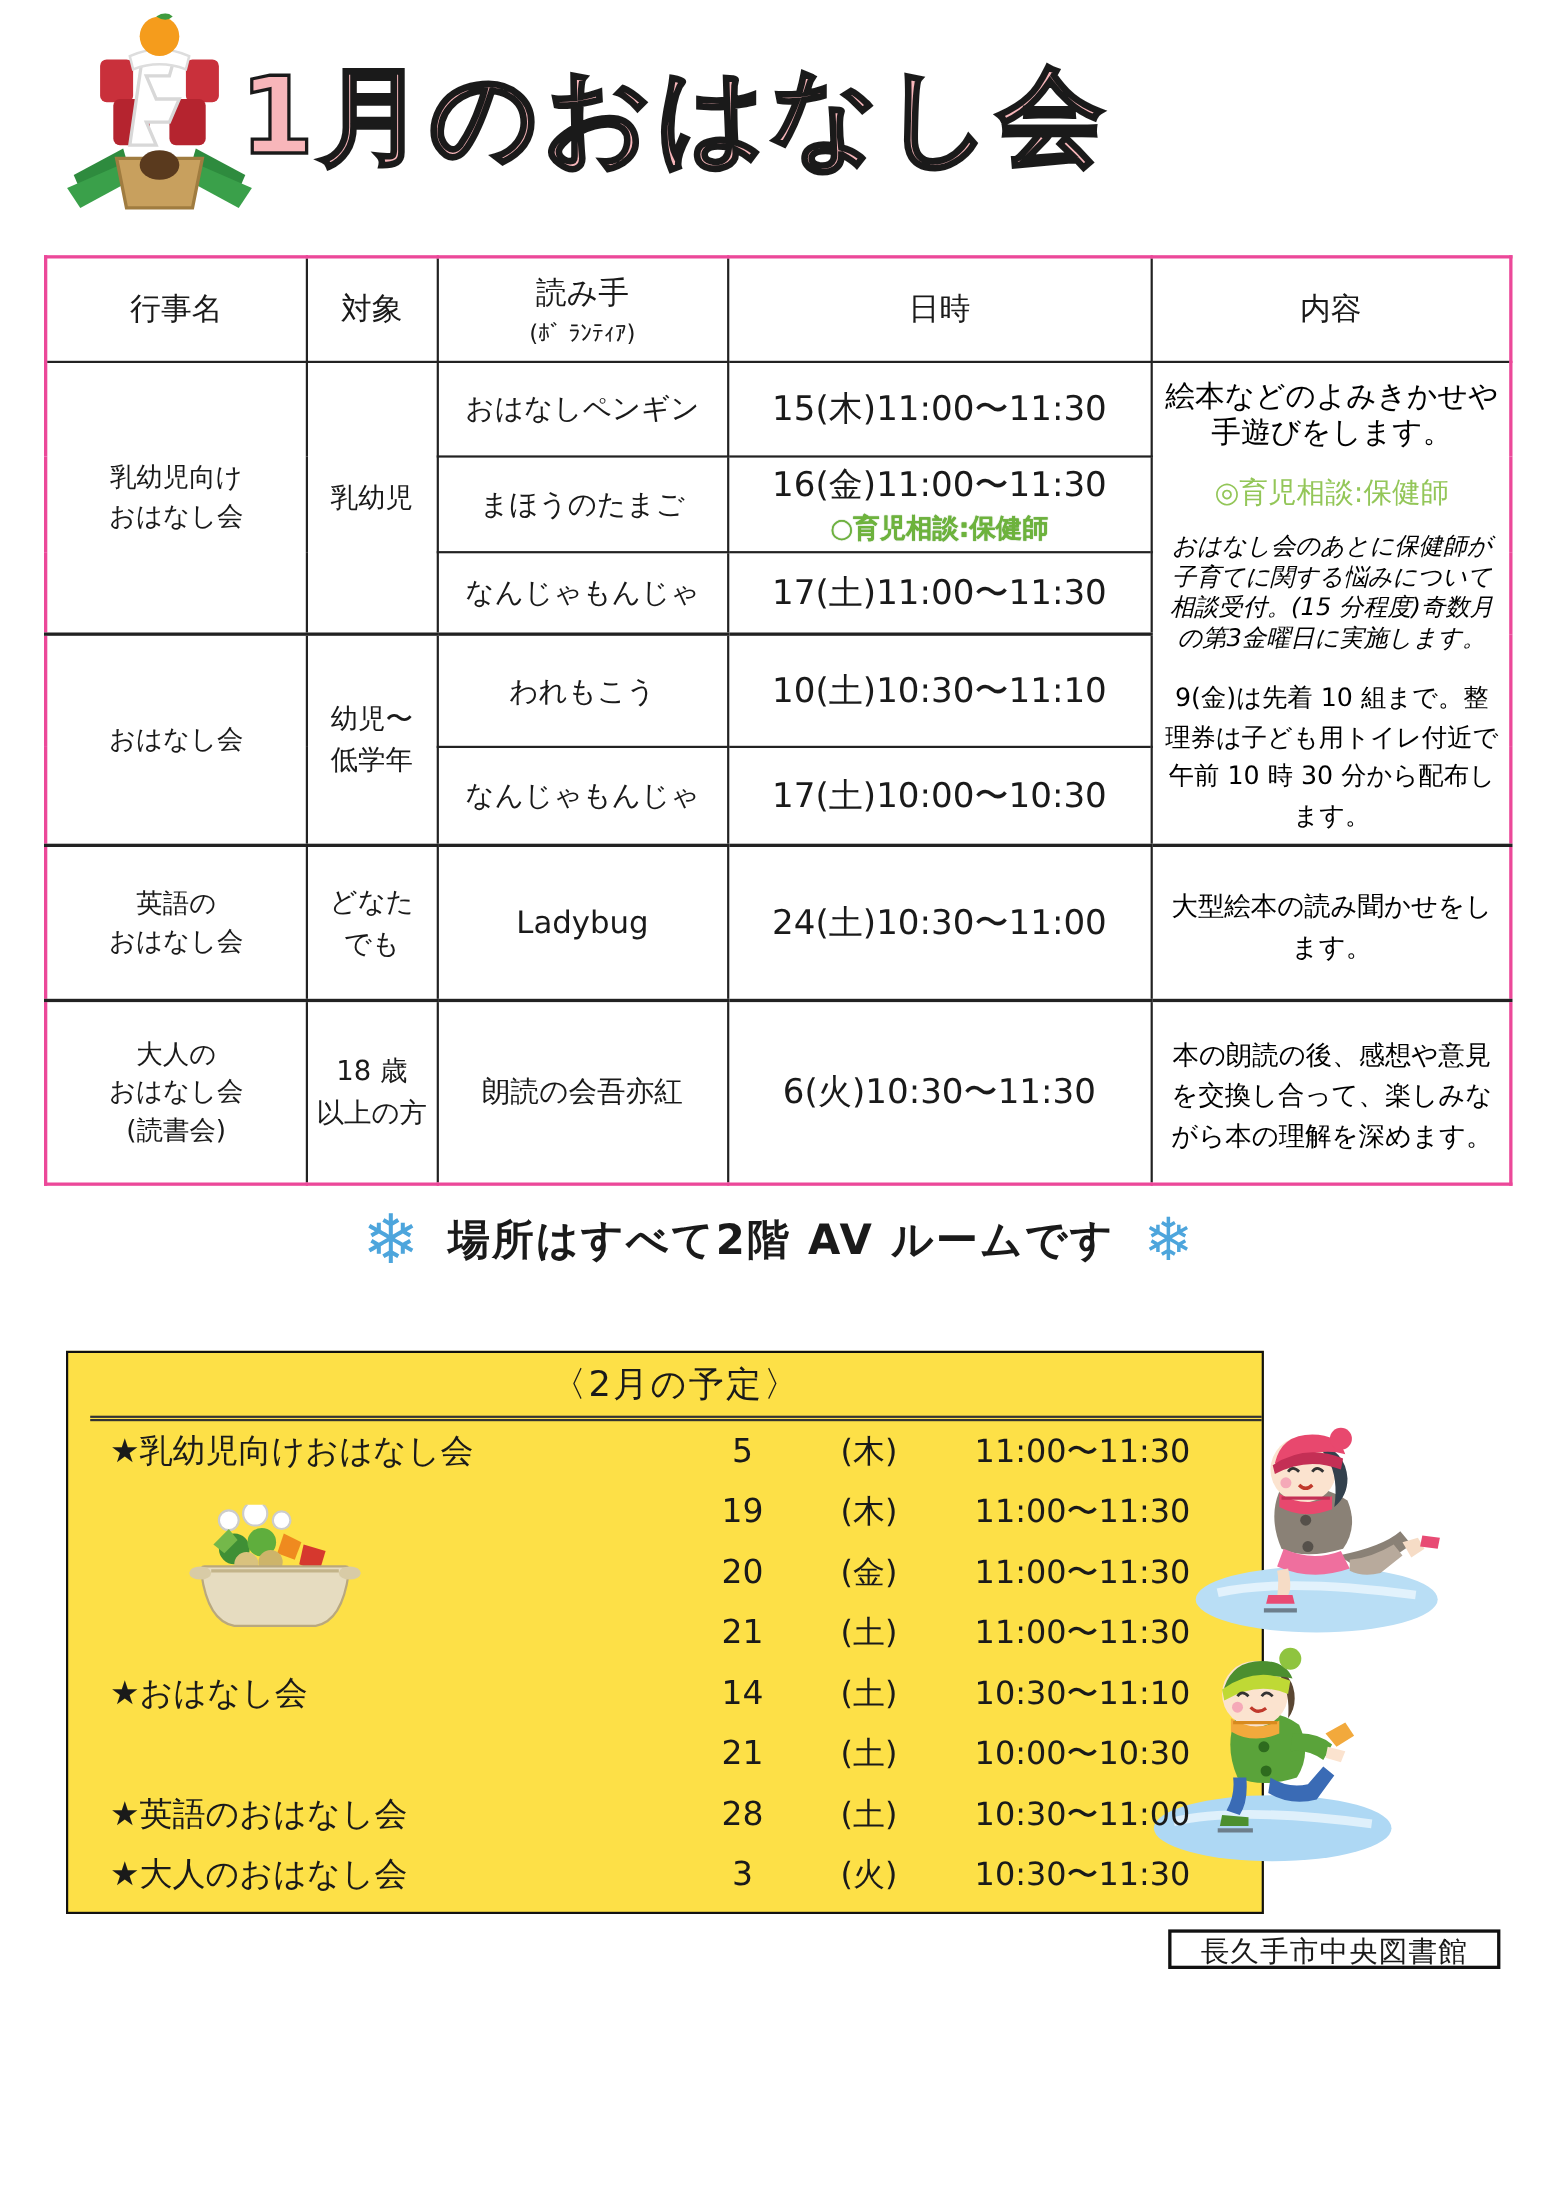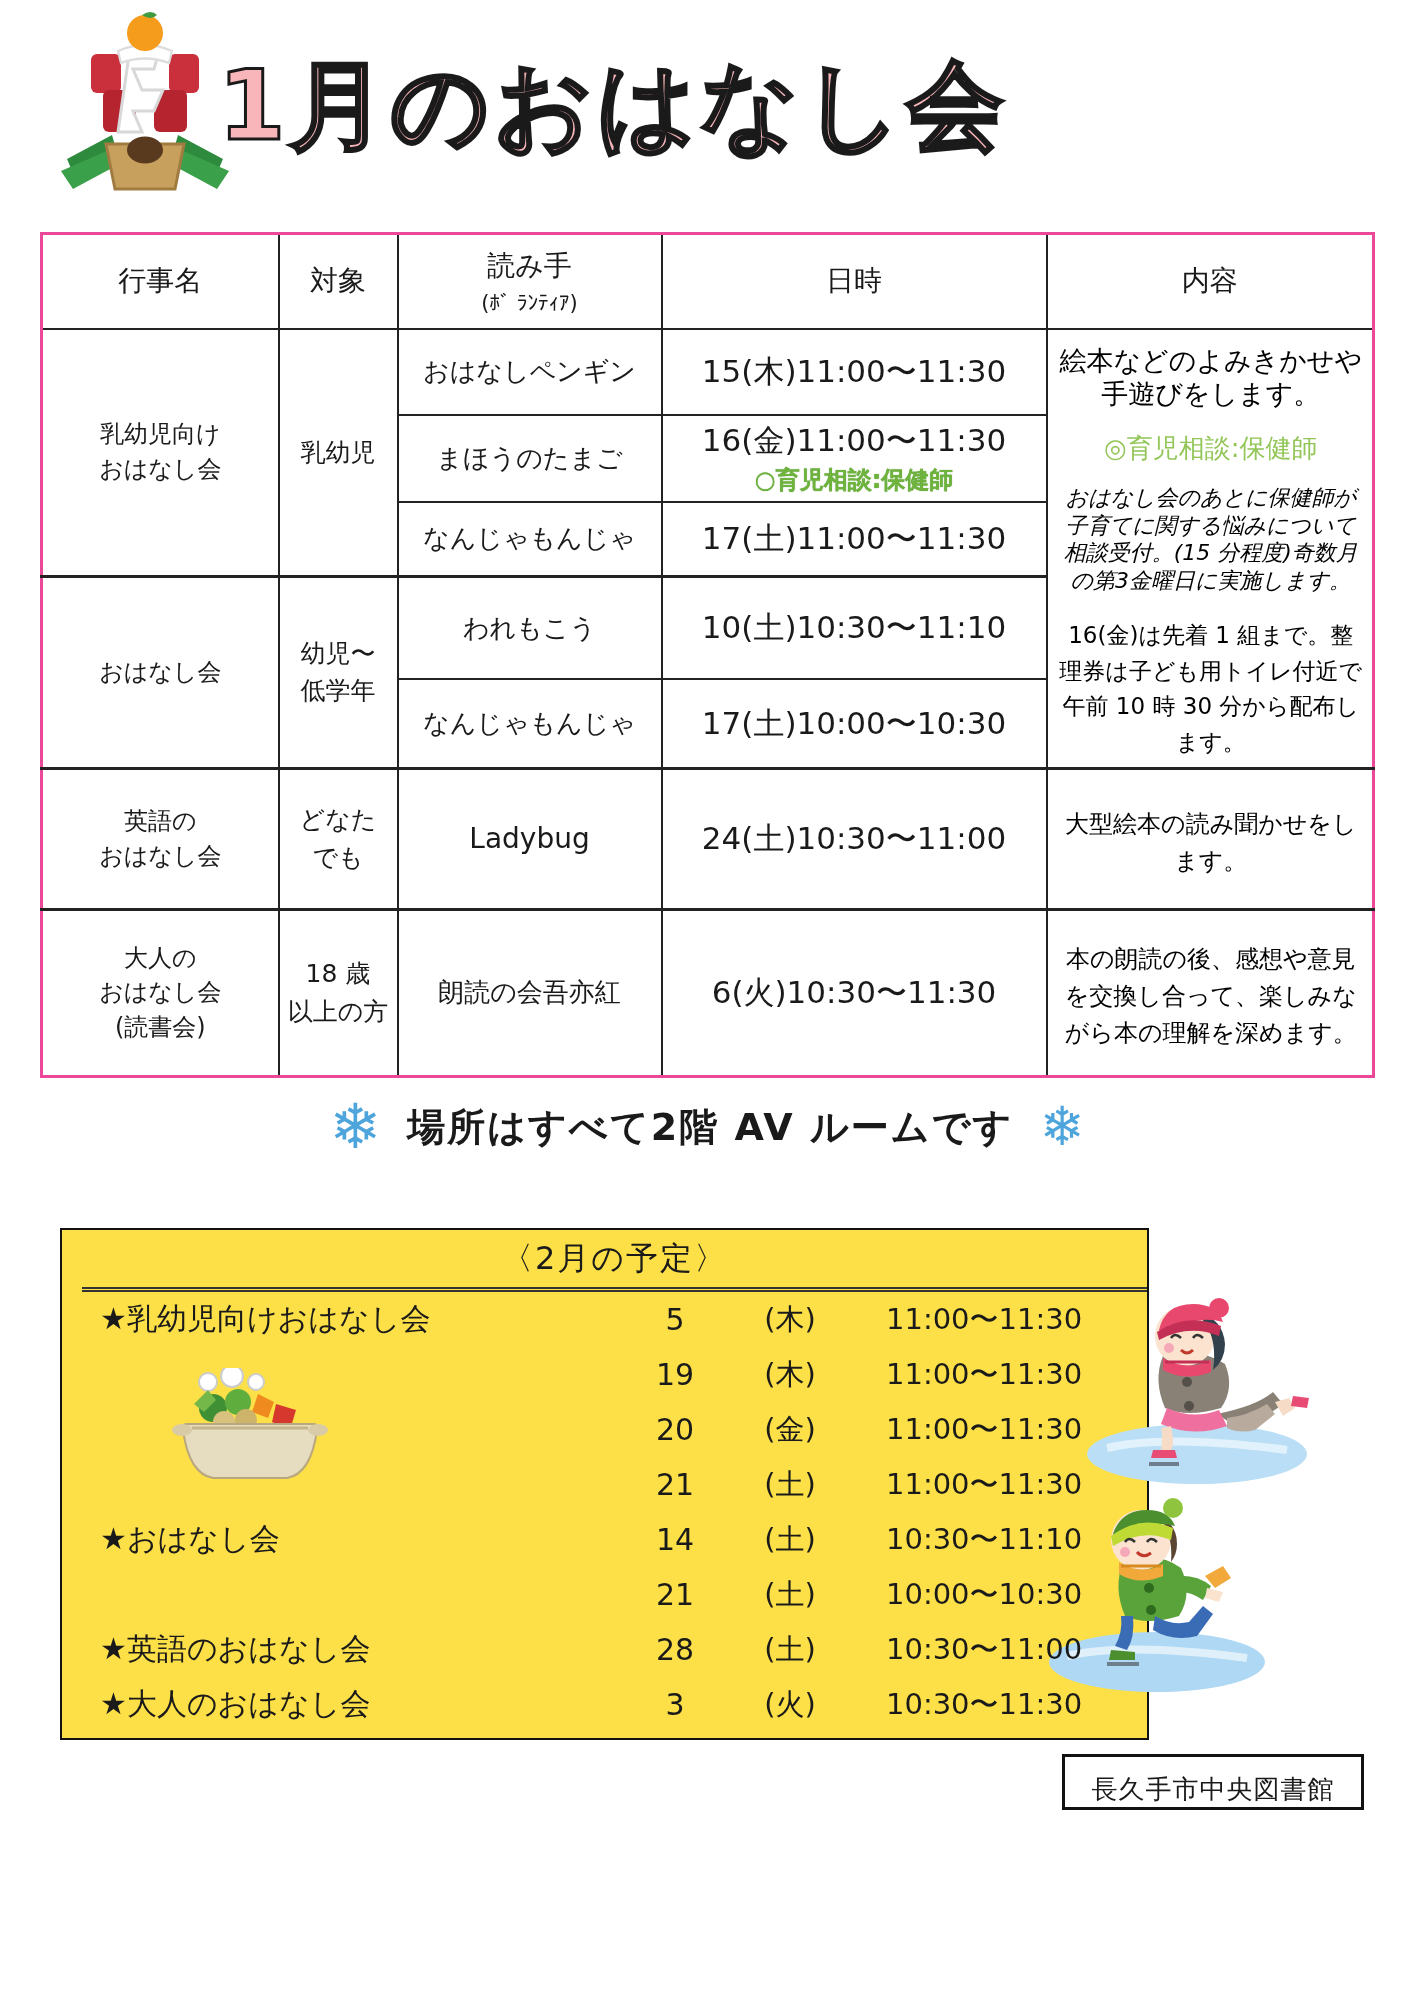--- a/index.html
+++ b/index.html
@@ -75,22 +75,22 @@
   .feb-day { width:110px; text-align:center; font-size:30px; }
   .feb-wd { width:120px; text-align:center; font-size:29px; }
   .feb-time { margin-left:36px; font-size:29px; }
   .feb-illo { position:absolute; z-index:1; }
   .illo-pot { left:96px; top:138px; }
   .illo-girl { left:1005px; top:66px; }
   .illo-boy { left:975px; top:262px; }
 
   
   .library-box {
-    position:absolute; left:1062px; top:1754px; width:302px; height:56px;
-    border:3px solid #111; display:flex; align-items:flex-end; justify-content:center;
+    position:absolute; left:1062px; top:1754px; width:302px; height:36px;
+    border:3px solid #111; display:flex; align-items:flex-start; justify-content:center;
   }
   .library-box .inner { font-size:26px; letter-spacing:1px; }
 </style>
 </head>
 <body>
 
 <svg class="deco" width="186" height="186" viewBox="0 0 124 124">
   <g>
     <path d="M10 98 L40 82 L44 96 L16 112 Z" fill="#2e8b3e"></path>
     <path d="M6 106 L38 92 L40 104 L14 118 Z" fill="#3aa04a"></path>
@@ -139,21 +139,21 @@
   <tr class="r1">
     <td class="event-cell pre" rowspan="3">乳幼児向け
 おはなし会</td>
     <td class="target-cell pre" rowspan="3">乳幼児</td>
     <td class="reader-cell">おはなしペンギン</td>
     <td class="datetime-cell">15(木)11:00〜11:30</td>
     <td class="content-cell" rowspan="5">
       <div class="note-blue cn-1">絵本などのよみきかせや手遊びをします。</div>
       <div class="note-green cn-2">◎育児相談:保健師</div>
       <div class="note-blue cn-3">おはなし会のあとに保健師が子育てに関する悩みについて相談受付。(15 分程度)奇数月の第3金曜日に実施します。</div>
-      <div class="note-blue cn-4">16(金)は先着 1 組まで。整理券は子ども用トイレ付近で午前 10 時 30 分から配布します。</div>
+      <div class="note-blue cn-4">9(金)は先着 10 組まで。整理券は子ども用トイレ付近で午前 10 時 30 分から配布します。</div>
     </td>
   </tr>
   <tr class="r2">
     <td class="reader-cell">まほうのたまご</td>
     <td class="datetime-cell">
       <span>16(金)11:00〜11:30</span>
       <span class="dt-note">○育児相談:保健師</span>
     </td>
   </tr>
   <tr class="r3">

